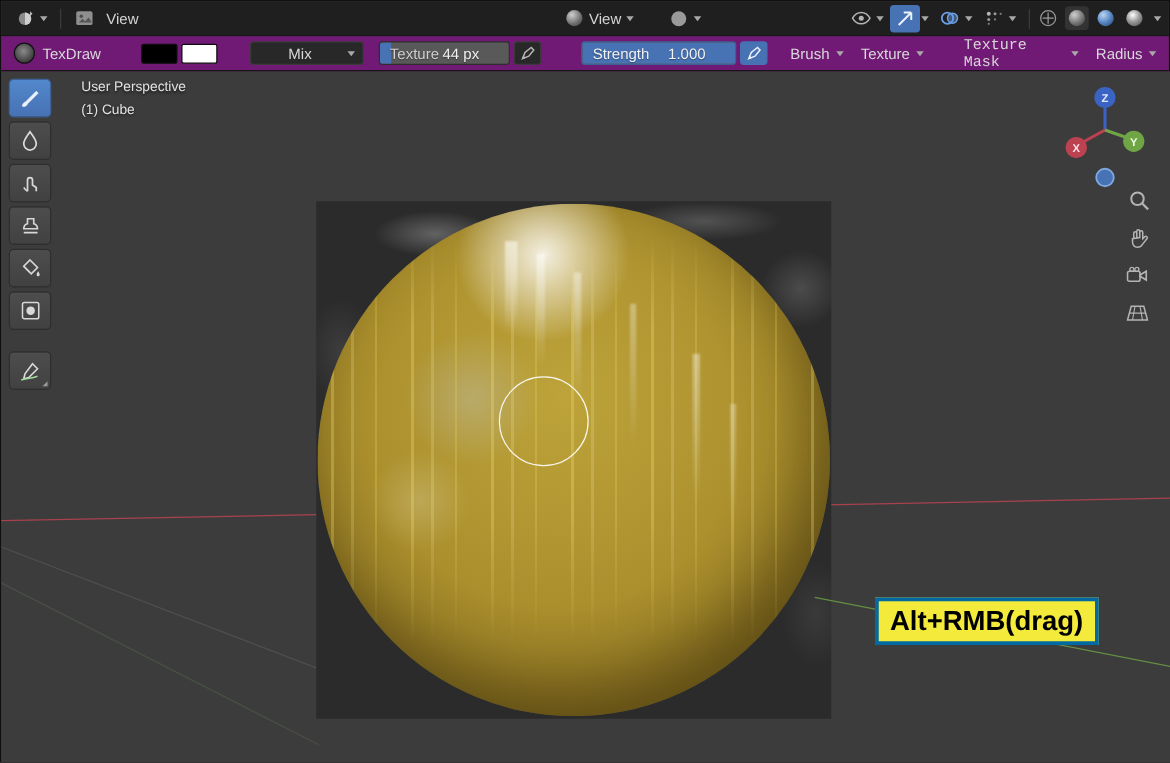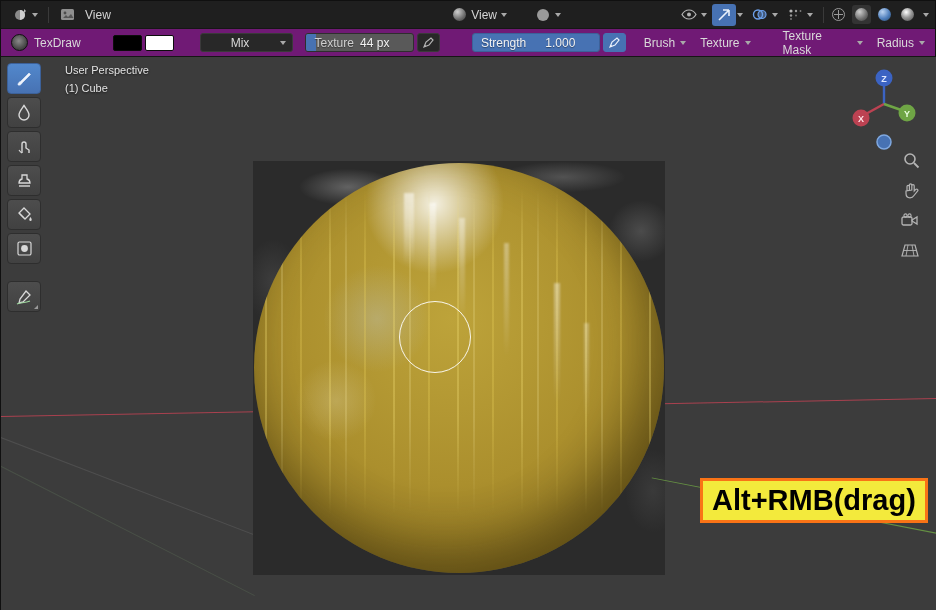--- a/index.html
+++ b/index.html
@@ -89,22 +89,22 @@
        linear-gradient(180deg, rgba(255,255,255,.35), rgba(255,255,255,0) 60%) 250px 80px / 5px 190px no-repeat,
        linear-gradient(180deg, rgba(255,255,255,.40), rgba(255,255,255,0) 60%) 300px 120px / 6px 200px no-repeat,
        linear-gradient(180deg, rgba(255,255,255,.30), rgba(255,255,255,0) 60%) 330px 160px / 5px 160px no-repeat;
      filter: blur(1px); }
 
   .brush-cursor { position:absolute; left:398px; top:244px; width:72px; height:72px; border-radius:50%;
      border:1px solid rgba(255,255,255,.9); z-index:8; }
 
   .vp-text { position:absolute; color:#e3e3e3; font-size:11px; z-index:9; text-shadow:0 1px 2px rgba(0,0,0,.6); }
 
-  .hint { position:absolute; left:699px; top:421px; z-index:12; background:#f3ea3c; border:3px solid #f97316;
-     color:#000; font-size:29px; font-weight:700; padding:3px 9px; letter-spacing:0; }
+  .hint { position:absolute; left:699px; top:421px; z-index:12; background:#f3ea3c; border:3px solid #0369a1;
+     color:#000; font-size:22px; font-weight:700; padding:3px 9px; letter-spacing:0; }
 
   .gizmo { position:absolute; left:848px; top:6px; width:70px; height:96px; z-index:10; }
   .nav-btn { position:absolute; width:22px; height:22px; display:flex; align-items:center; justify-content:center;
      z-index:10; border-radius:50%; }
   .nav-btn svg { opacity:.85; }
 
   .tools { position:absolute; left:6px; top:6px; width:38px; display:flex; flex-direction:column; gap:3px; z-index:15; }
   .tool-btn { width:34px; height:31px; border-radius:4px; background:linear-gradient(180deg,#4d4d4d,#414141);
      border:1px solid #2e2e2e; display:flex; align-items:center; justify-content:center; position:relative; }
   .tool-btn.active { background:linear-gradient(180deg,#5288cc,#4772b3); border-color:#3c6199; }
@@ -266,21 +266,21 @@
     </div>
 
     <div class="flat" style="margin-left:14px;">
       <span>Brush</span>
       <span class="chev"></span>
     </div>
     <div class="flat" style="margin-left:6px;">
       <span>Texture</span>
       <span class="chev"></span>
     </div>
-    <div class="flat" style="margin-left:24px;">
+    <div class="flat" style="margin-left:24px;font-family:Liberation Mono, monospace;">
       <span>Texture Mask</span>
       <span class="chev"></span>
     </div>
     <div class="flat" style="margin-left:6px;">
       <span>Radius</span>
       <span class="chev"></span>
     </div>
   </div>
 
   <div class="main">

